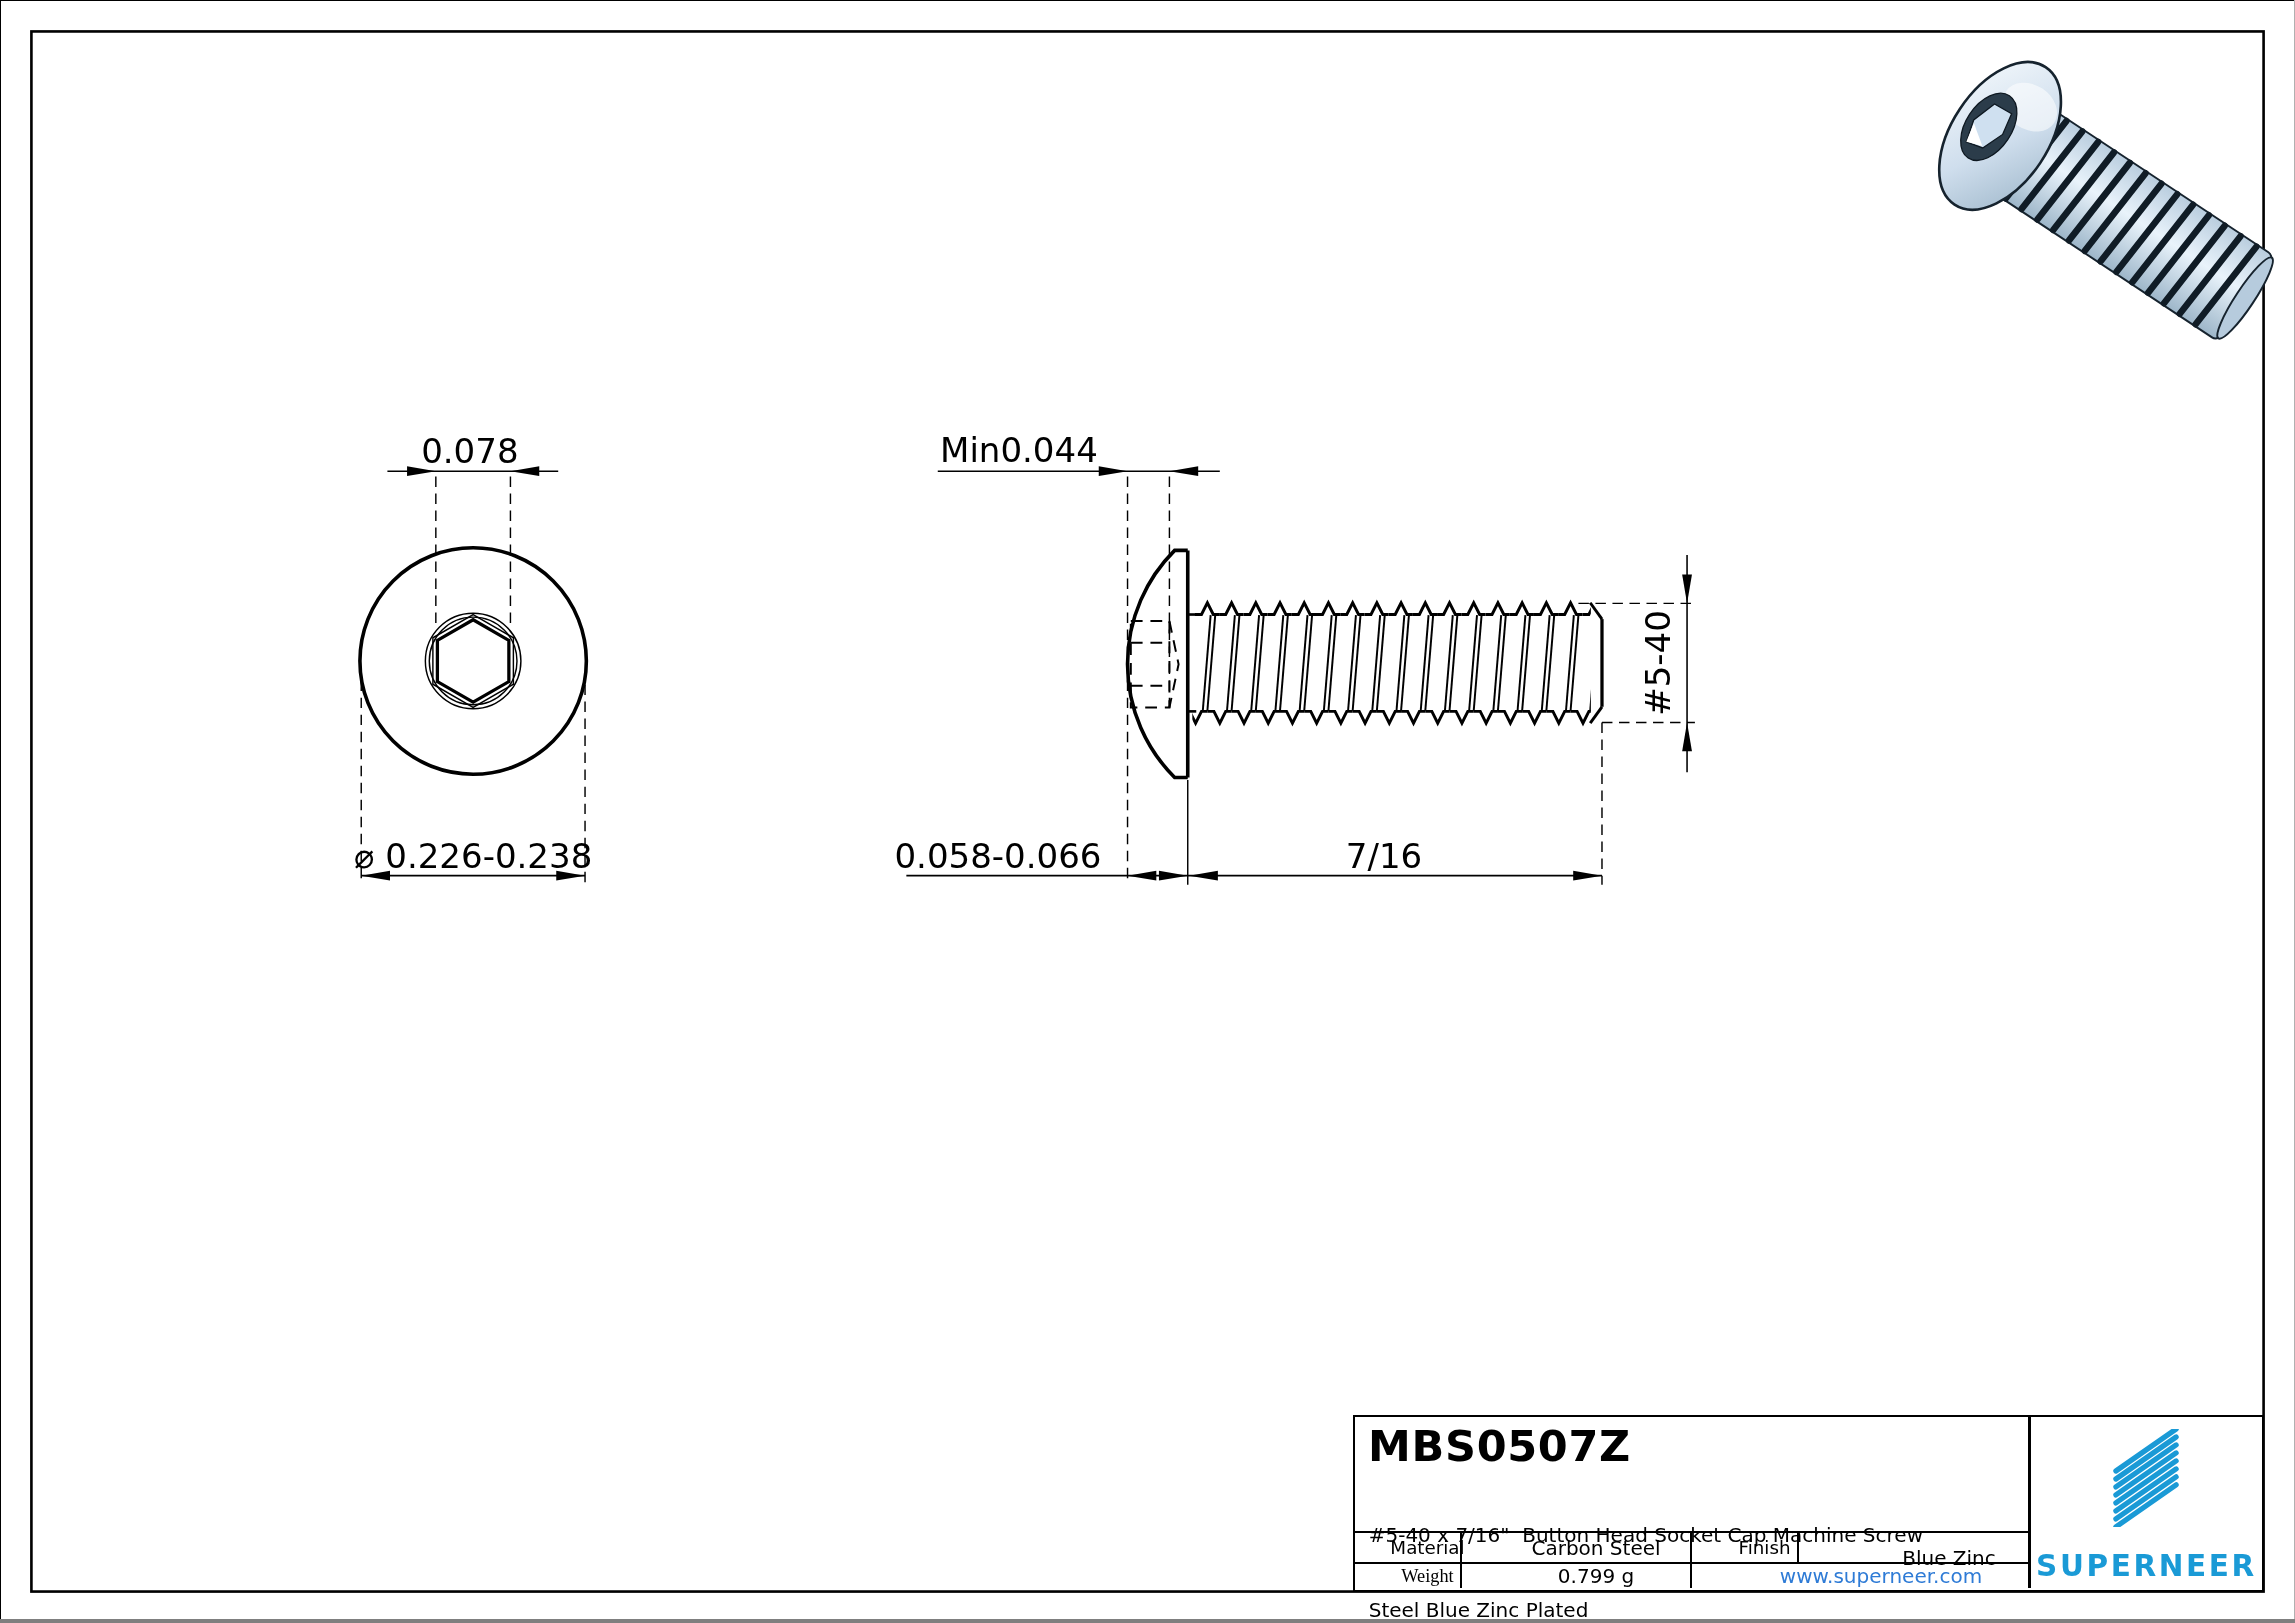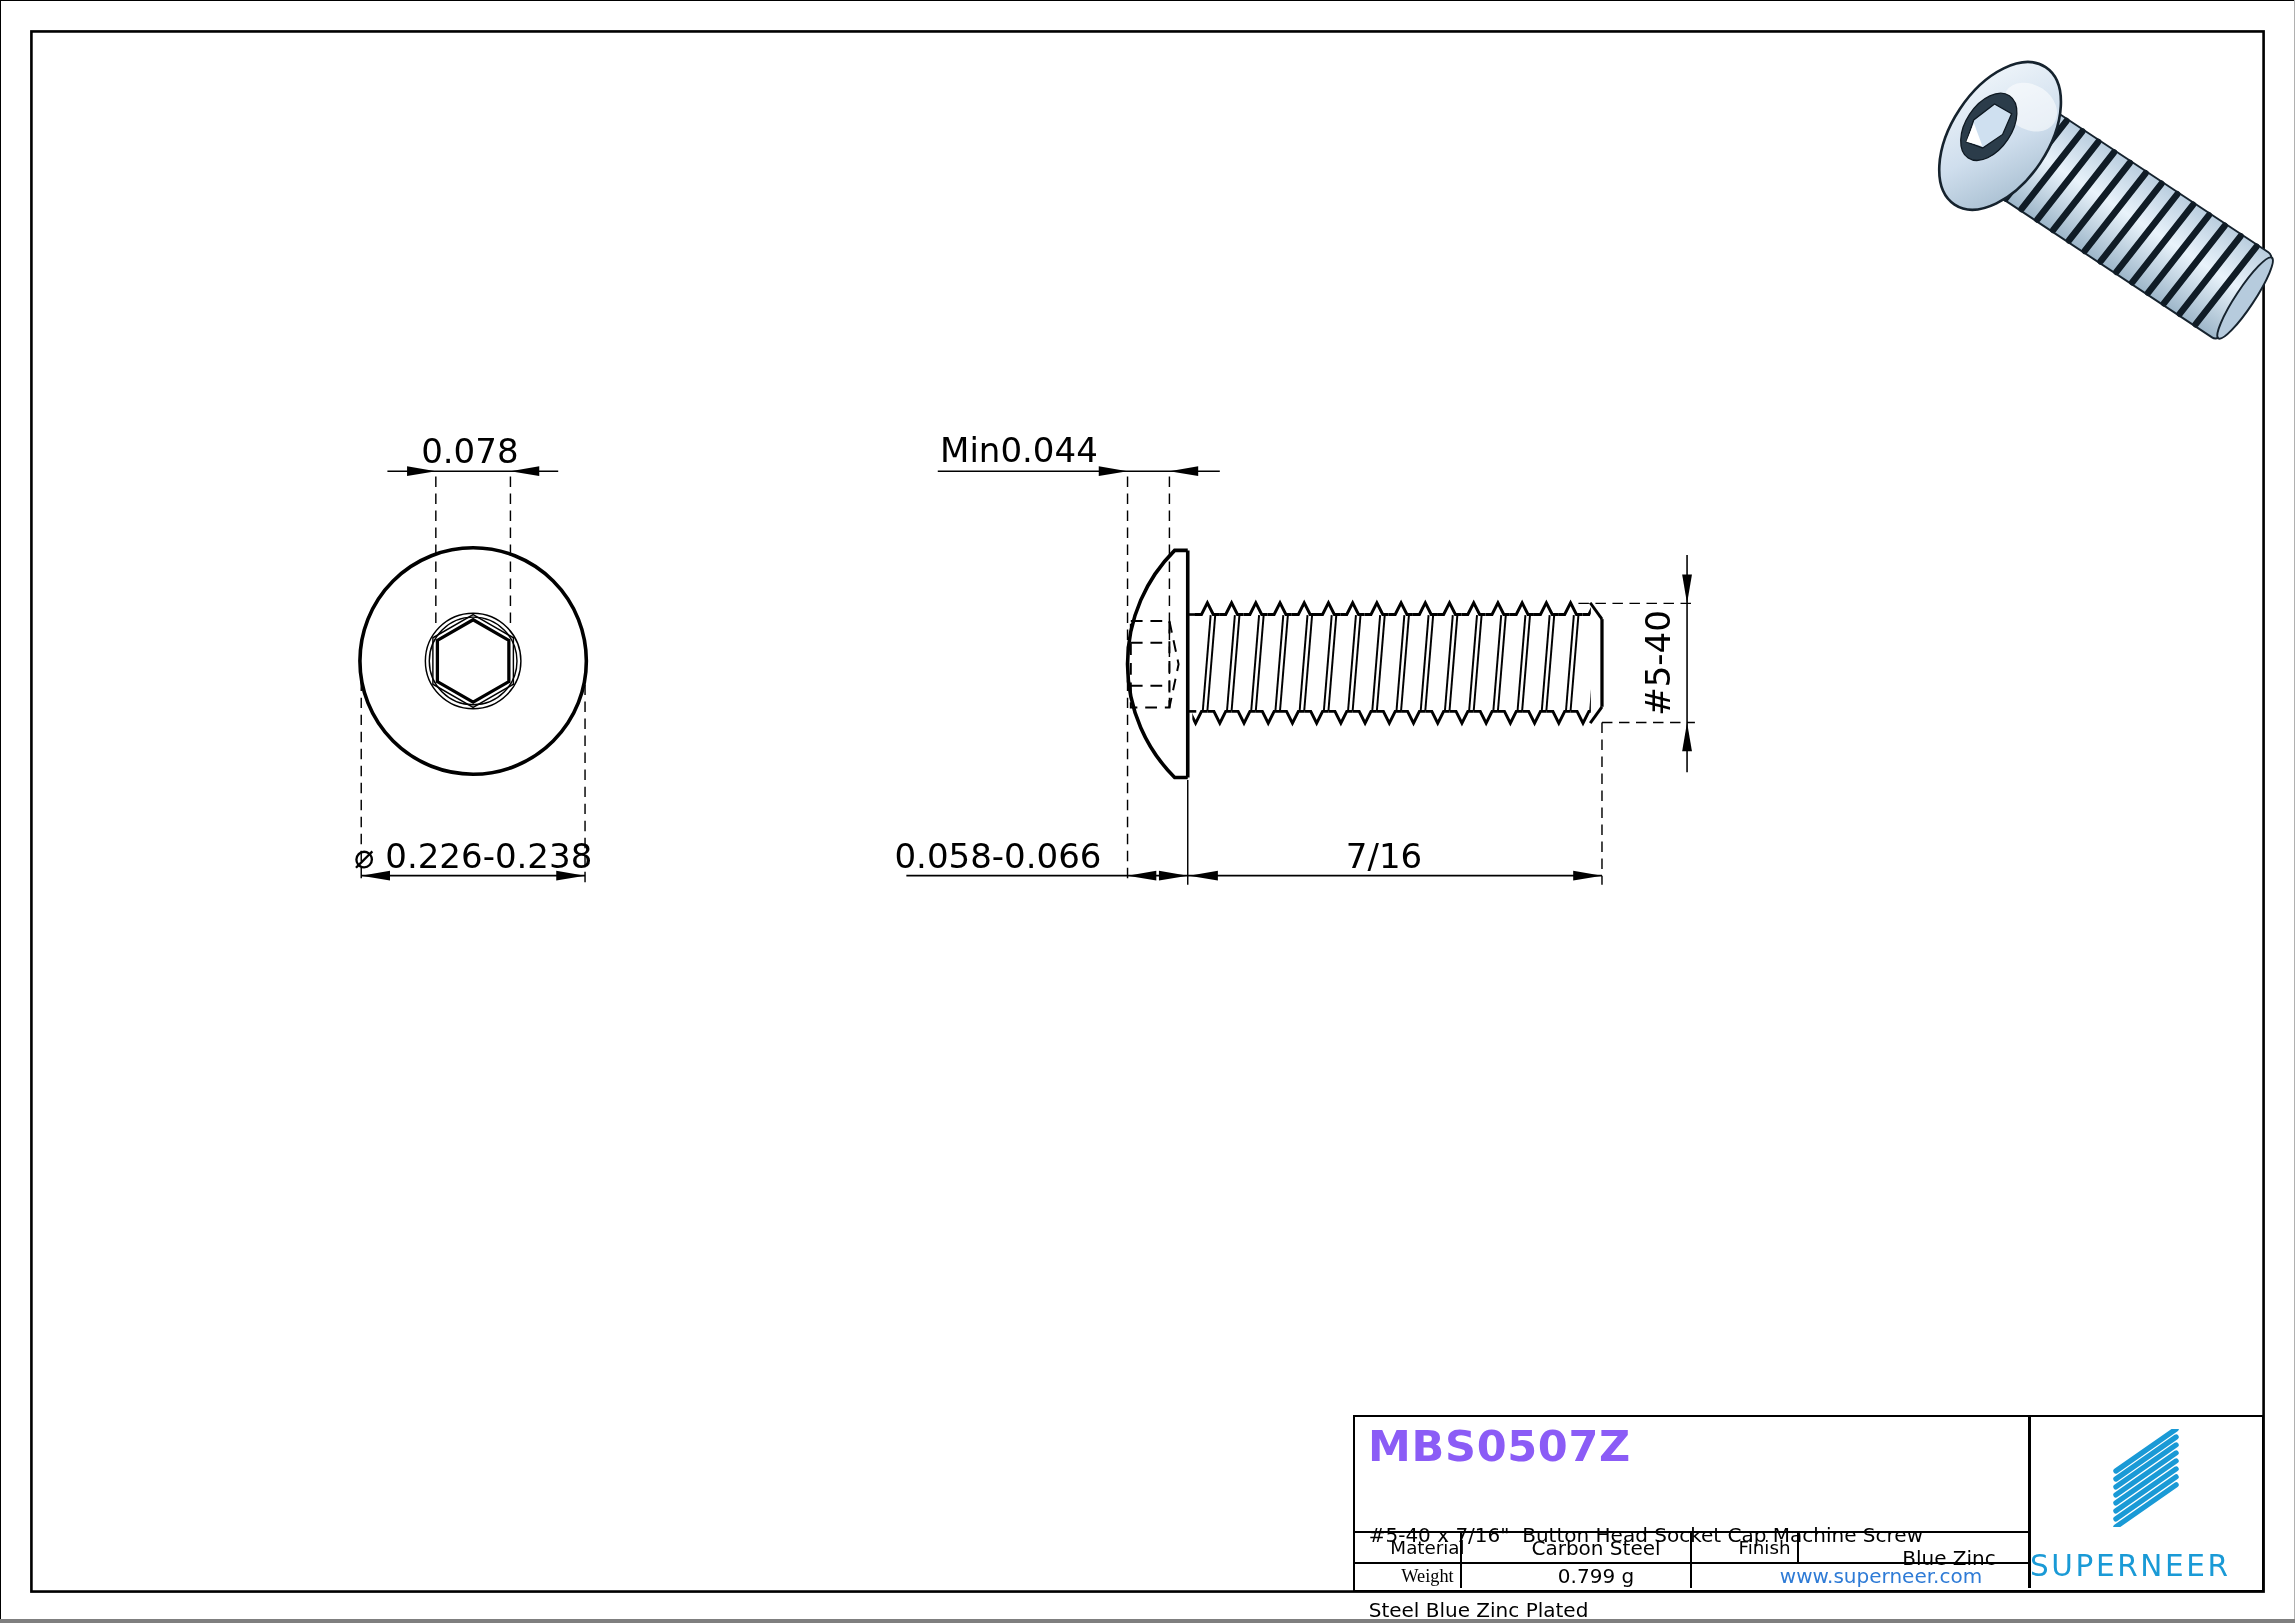--- a/index.html
+++ b/index.html
@@ -3,39 +3,39 @@
 <meta charset="utf-8">
 <style>
   html,body{margin:0;padding:0;background:#ffffff;}
   .page{position:relative;width:2295px;height:1623px;background:#fff;overflow:hidden;
         font-family:"DejaVu Sans", "Liberation Sans", sans-serif;}
   .drawing-svg{position:absolute;left:0;top:0;}
   
   .tb{position:absolute;left:1353px;top:1415px;width:911px;height:177px;
       border:2.6px solid #000;box-sizing:border-box;background:#fff;}
   .tb *{box-sizing:border-box;}
-  .tb-part{position:absolute;left:13px;top:3.9px;font-size:43px;font-weight:bold;color:#8b5cf6;letter-spacing:0.7px;}
+  .tb-part{position:absolute;left:13px;top:3.9px;font-size:43px;font-weight:bold;color:#000000;letter-spacing:0.7px;}
   .tb-desc{position:absolute;left:13.7px;top:56px;font-size:20px;color:#000;line-height:25px;white-space:pre;}
   .tb-vdiv{position:absolute;left:673px;top:0;width:2.6px;height:171px;background:#000;}
   .tb-row2{position:absolute;left:0;top:114px;width:675px;height:31px;border-top:2.6px solid #000;}
   .tb-row3{position:absolute;left:0;top:145px;width:675px;height:26px;border-top:2px solid #000;}
   .tb-cell{position:absolute;top:0;height:100%;display:flex;align-items:center;justify-content:center;color:#000;padding-left:40px;}
   .tb-label{font-size:18.3px;}
   .tb-value{font-size:20px;}
   .c-mat{left:0;width:107px;border-right:2px solid #000;}
   .c-matv{left:107px;width:230px;border-right:2px solid #000;}
   .c-fin{left:337px;width:107px;border-right:2px solid #000;}
   .c-finv{left:444px;width:260px;margin-top:10px;}
   .c-wt{left:0;width:107px;border-right:2px solid #000;font-family:Liberation Serif, serif;}
   .c-wtv{left:107px;width:230px;border-right:2px solid #000;}
   .c-url{left:337px;width:338px;}
   .tb-logo{position:absolute;left:675px;top:0;width:233px;height:171px;}
   .tb-logo-mark{position:absolute;left:82px;top:11.8px;}
-  .tb-brand{position:absolute;left:0;top:132px;width:233px;
-            font-size:29.5px;font-weight:normal;letter-spacing:2.6px;}
+  .tb-brand{position:absolute;left:0;top:132px;width:233px;text-align:center;
+            font-size:29.5px;font-weight:bold;letter-spacing:2.6px;}
   
   .contact{position:absolute;left:69px;top:1516px;font-size:56px;color:#000;letter-spacing:-1.3px;}
   
   .edge-top{position:absolute;left:0;top:0;width:2295px;height:1.3px;background:#000;}
   .edge-left{position:absolute;left:0;top:0;width:1.3px;height:1623px;background:#000;}
   .edge-right{position:absolute;left:2294px;top:0;width:2px;height:1623px;background:#b0b0b0;}
   .edge-bottom{position:absolute;left:0;top:1619px;width:2295px;height:3.9px;background:#7f7f7f;}
 </style>
 </head>
 <body>

